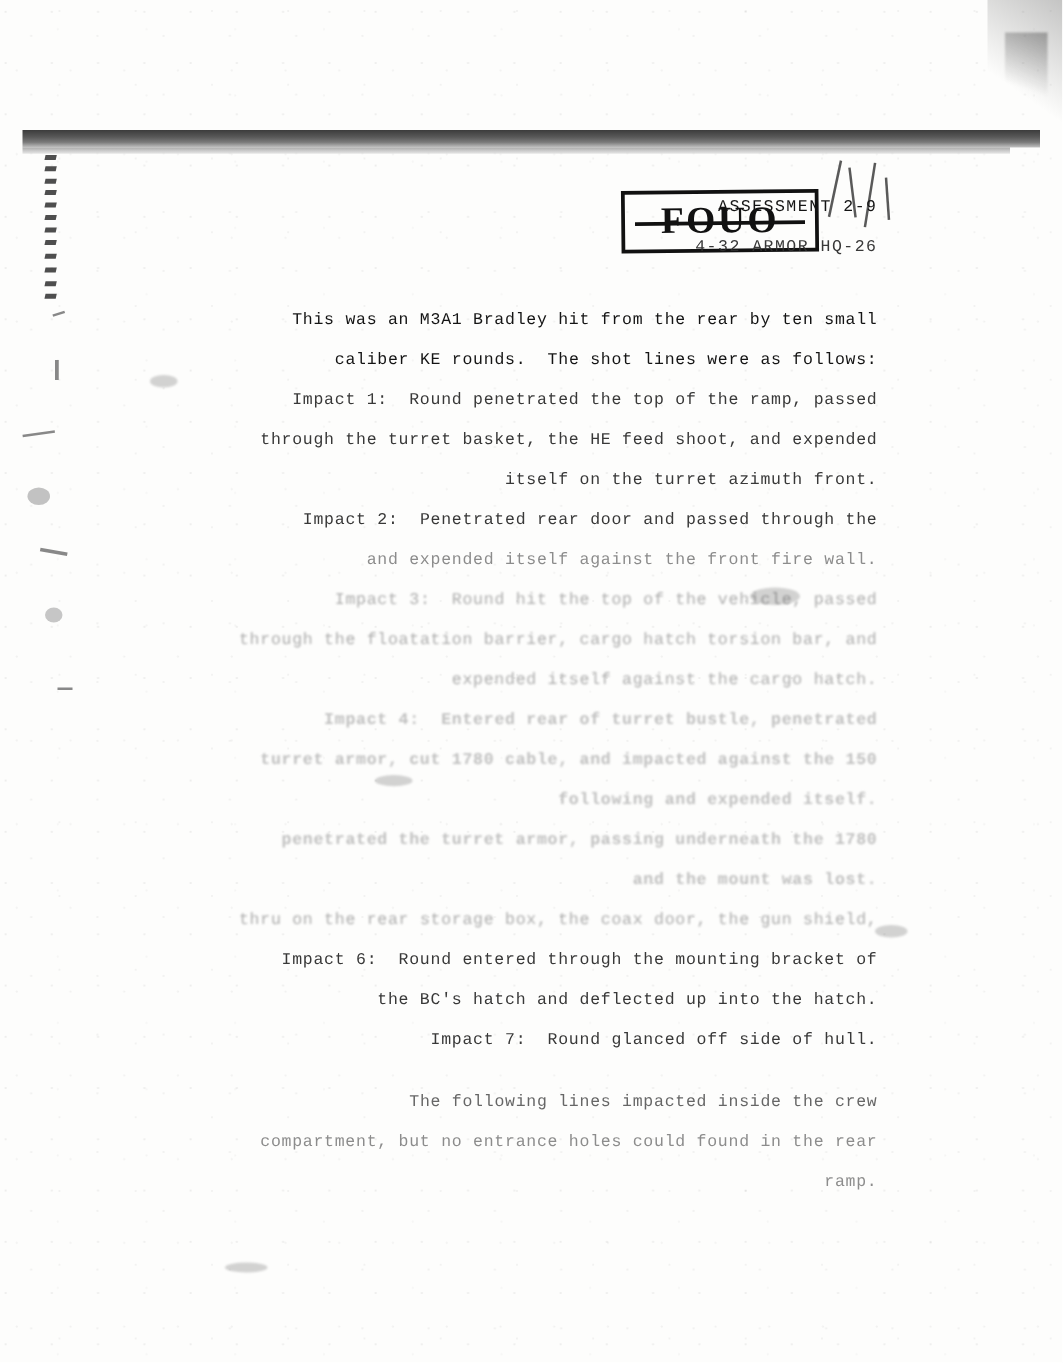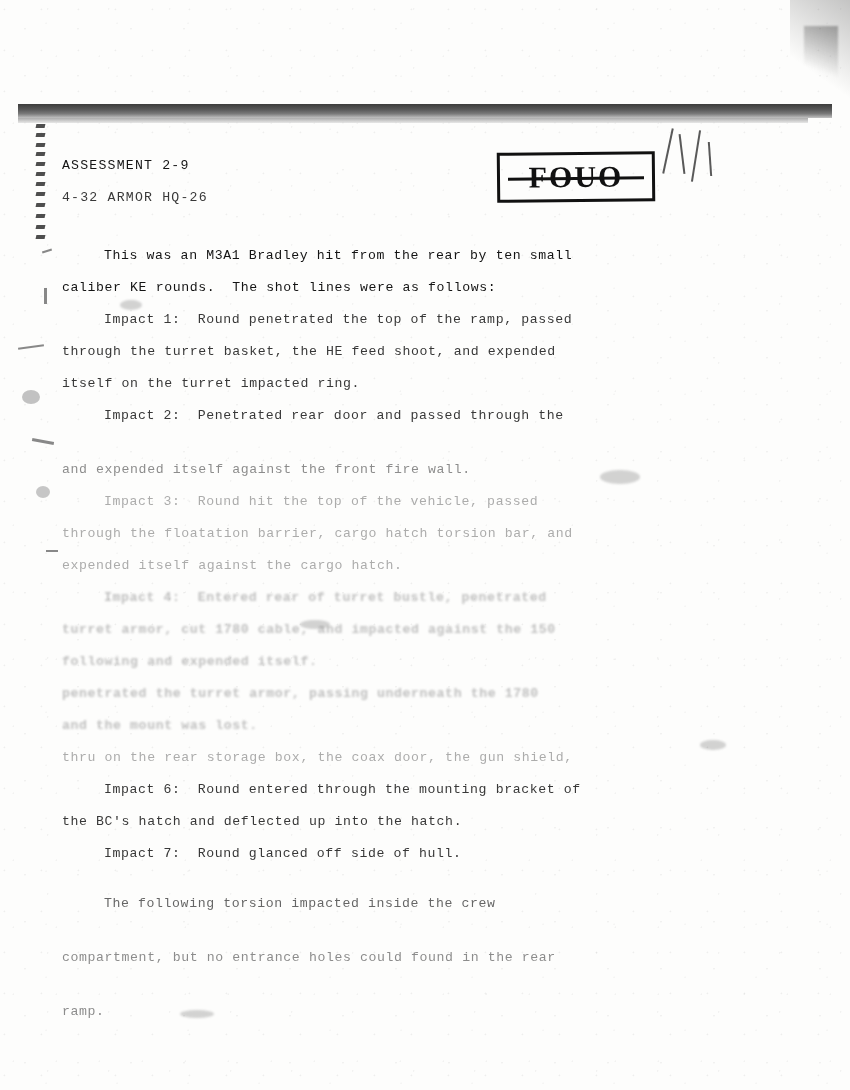--- a/index.html
+++ b/index.html
@@ -131,35 +131,36 @@
     background: #3c3c3c;
     opacity: 0.85;
   }
 
   
   .doc {
     position: absolute;
     left: 62px;
     top: 150px;
     width: 640px;
+    text-align: right;
   }
   .line {
     font-size: 13.2px;
     line-height: 32px;
     letter-spacing: 0.6px;
     white-space: pre;
   }
   .hdr { letter-spacing: 1.2px; }
   .indent { padding-left: 42px; }
 
   
   .f0 { color: #141414; }
   .f1 { color: #2e2e2e; opacity: 0.95; }
   .f2 { color: #4e4e4e; opacity: 0.86; filter: blur(0.2px); }
-  .f3 { color: #6d6d6d; opacity: 0.78; filter: blur(0.45px); margin-top: 22px; }
+  .f3 { color: #6d6d6d; opacity: 0.78; filter: blur(0.45px); }
   .f4 { color: #8a8a8a; opacity: 0.7;  filter: blur(0.7px); }
   .f5 { color: #9a9a9a; opacity: 0.62; filter: blur(0.85px); font-weight: bold; }
 
   .blank { height: 18px; }
   .gap { height: 26px; }
 
   
   .blot { position: absolute; border-radius: 50%; background: #555; opacity: 0.25; filter: blur(1px); }
 </style>
 </head>
@@ -212,37 +213,37 @@
 
   <div class="doc">
     <div class="line hdr f0">ASSESSMENT 2-9</div>
     <div class="line hdr f1">4-32 ARMOR HQ-26</div>
     <div class="gap"></div>
     <div id="body-lines">
         <div class="line f0 indent">This was an M3A1 Bradley hit from the rear by ten small</div>
         <div class="line f0">caliber KE rounds.  The shot lines were as follows:</div>
         <div class="line f1 indent">Impact 1:  Round penetrated the top of the ramp, passed</div>
         <div class="line f1">through the turret basket, the HE feed shoot, and expended</div>
-        <div class="line f1">itself on the turret impacted ring.</div>
+        <div class="line f1">itself on the turret azimuth front.</div>
         <div class="line f1 indent">Impact 2:  Penetrated rear door and passed through the</div>
         <div class="line f3">and expended itself against the front fire wall.</div>
         <div class="line f4 indent">Impact 3:  Round hit the top of the vehicle, passed</div>
         <div class="line f4">through the floatation barrier, cargo hatch torsion bar, and</div>
         <div class="line f4">expended itself against the cargo hatch.</div>
         <div class="line f5 indent">Impact 4:  Entered rear of turret bustle, penetrated</div>
         <div class="line f5">turret armor, cut 1780 cable, and impacted against the 150</div>
         <div class="line f5">following and expended itself.</div>
         <div class="line f5">penetrated the turret armor, passing underneath the 1780</div>
         <div class="line f5">and the mount was lost.</div>
         <div class="line f4">thru on the rear storage box, the coax door, the gun shield,</div>
         <div class="line f1 indent">Impact 6:  Round entered through the mounting bracket of</div>
         <div class="line f1">the BC's hatch and deflected up into the hatch.</div>
         <div class="line f1 indent">Impact 7:  Round glanced off side of hull.</div>
         <div class="blank"></div>
-        <div class="line f2 indent">The following torsion impacted inside the crew</div>
+        <div class="line f2 indent">The following lines impacted inside the crew</div>
         <div class="line f3">compartment, but no entrance holes could found in the rear</div>
         <div class="line f3">ramp.</div>
       </div>
   </div>
 
   <div class="blot" style="left:120px; top:300px; width:22px; height:10px;"></div>
   <div class="blot" style="left:600px; top:470px; width:40px; height:14px;"></div>
   <div class="blot" style="left:300px; top:620px; width:30px; height:9px;"></div>
   <div class="blot" style="left:700px; top:740px; width:26px; height:10px;"></div>
   <div class="blot" style="left:180px; top:1010px; width:34px; height:8px;"></div>

